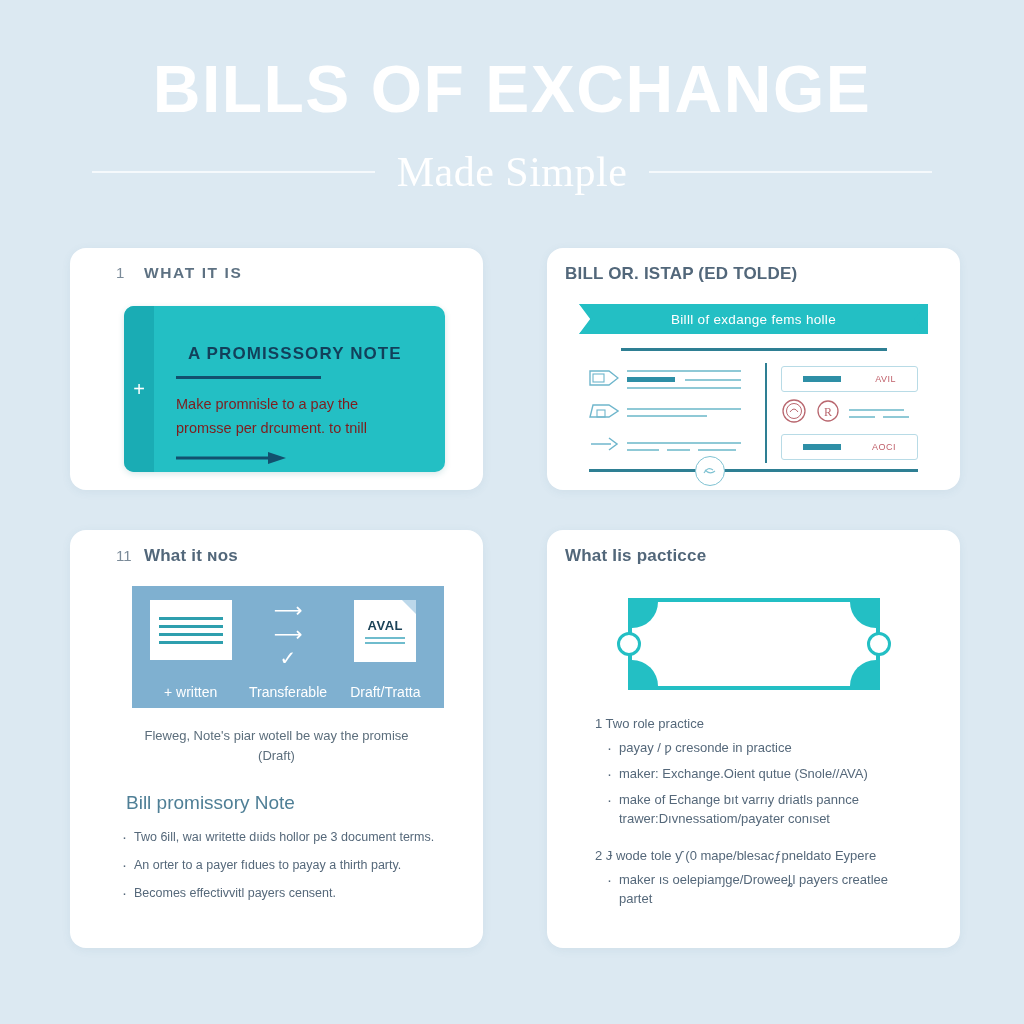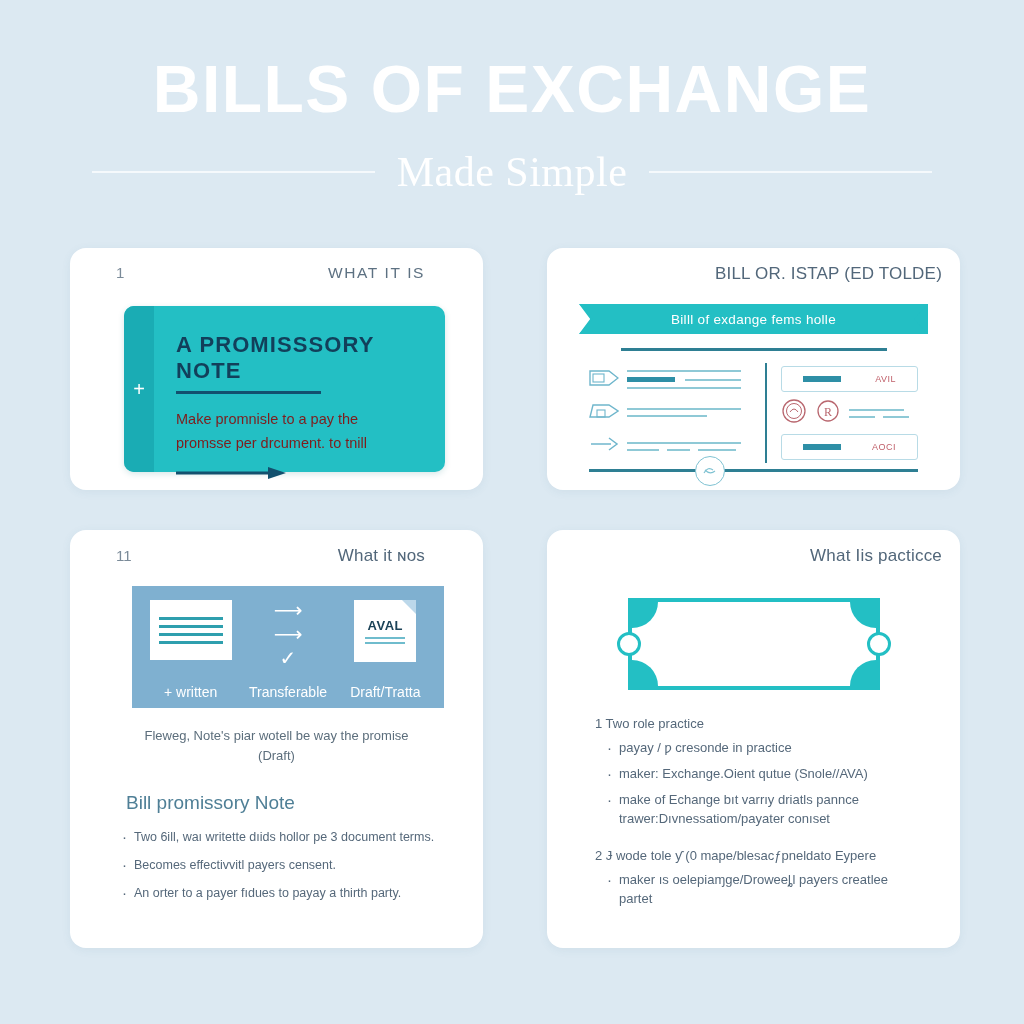--- a/index.html
+++ b/index.html
@@ -87,25 +87,26 @@
   }
   .card-num {
     font-size: 15px;
     color: #7b8b99;
     width: 56px;
     padding-left: 28px;
     box-sizing: border-box;
   }
   .card-head {
     flex: 1;
-    text-align: right;
+    text-align: left;
     font-size: 15.5px;
     letter-spacing: 1.6px;
     color: #5d7182;
     padding-right: 40px;
+    font-weight: bold;
   }
   .card-head.mixed {
     letter-spacing: 0.2px;
     font-size: 17px;
     color: #52677a;
   }
   .card-head.nopad { padding-right: 0; }
 
   
   .teal-panel {
@@ -130,25 +131,25 @@
     left: 8px;
     top: 50%;
     transform: translateY(-50%);
     color: #ffffff;
     font-size: 20px;
     line-height: 1;
     width: 14px;
     text-align: center;
   }
   .panel-title {
-    font-size: 22px;
+    font-size: 17px;
     font-weight: 700;
     letter-spacing: 1.1px;
     color: #123f5a;
-    margin: 0;
+    margin: 12px;
   }
   .panel-underline {
     width: 145px;
     height: 3px;
     background: #12506e;
     margin: 7px 0 14px 0;
   }
   .panel-body {
     font-size: 14.5px;
     color: #7f1d1d;
@@ -612,22 +613,22 @@
 
     <div class="caption">
       <div>Fleweg, Note's piar wotell be way the promise</div>
       <div>(Draft)</div>
     </div>
 
     <div class="section-title">Bill promissory Note</div>
 
     <ul class="bullets">
       <li>Two 6ill, waı writette dıids hollor pe 3 document terms.</li>
+      <li>An orter to a payer fıdues to payay a thirth party.</li>
       <li>Becomes effectivvitl payers censent.</li>
-      <li>An orter to a payer fıdues to payay a thirth party.</li>
     </ul>
   </div>
 
   <div class="card tall">
     <div class="card-topbar">
       <div class="card-head mixed nopad">What Iis pacticce</div>
     </div>
 
     <div class="accept-wrap">
       <div class="accept-box">

